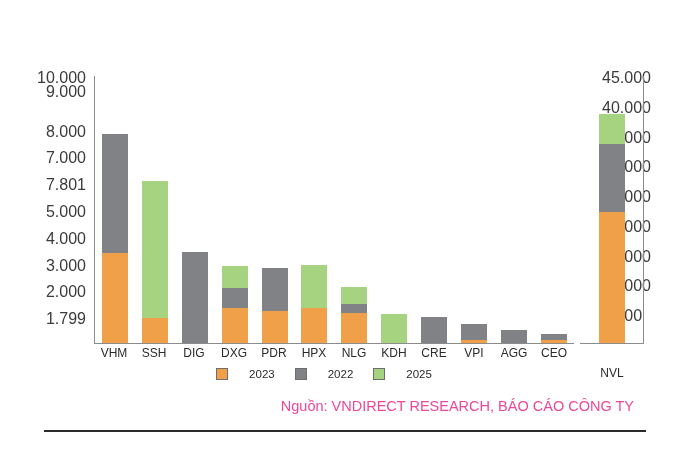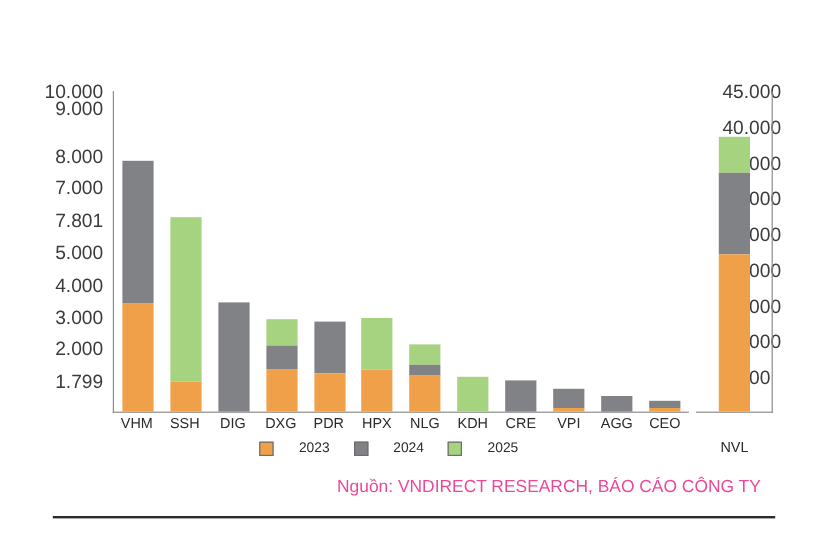--- a/index.html
+++ b/index.html
@@ -287,21 +287,21 @@
       </div>
   </div>
 
   <div class="legend">
       <div class="legend-item">
         <span class="swatch" style="background: rgb(240, 160, 72);"></span>
         <span>2023</span>
       </div>
       <div class="legend-item">
         <span class="swatch" style="background: rgb(128, 130, 133);"></span>
-        <span>2024</span>
+        <span>2022</span>
       </div>
       <div class="legend-item">
         <span class="swatch" style="background: rgb(166, 211, 127);"></span>
         <span>2025</span>
       </div>
     </div>
 
   <div class="source">Nguồn: VNDIRECT RESEARCH, BÁO CÁO CÔNG TY</div>
 
   <div class="rule"></div>

